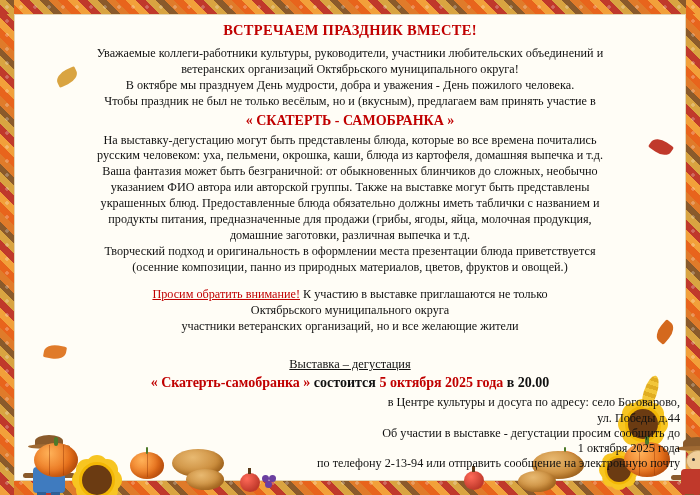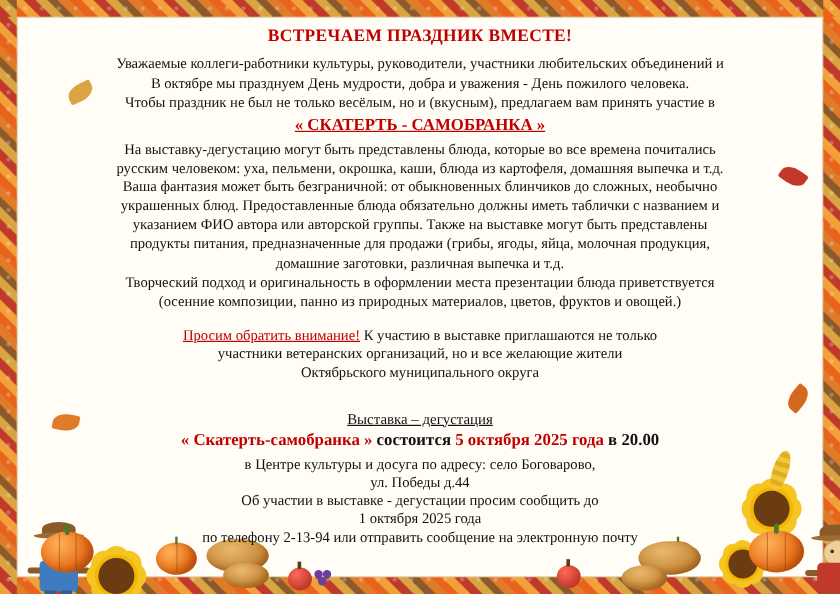--- a/index.html
+++ b/index.html
@@ -82,21 +82,20 @@
     color: #111;
     text-align: center;
   }
 
   .big-red {
     color: #c00000;
     font-weight: bold;
     font-size: 14px;
     margin: 4px 0 4px 0;
     text-align: center;
-    text-decoration: underline;
   }
 
   .note-line {
     font-size: 12.2px;
     line-height: 1.25;
     margin: 13px 0 0 0;
   }
   .underline-red {
     color: #c00000;
     text-decoration: underline;
@@ -116,20 +115,21 @@
     font-weight: bold;
     font-size: 14px;
     margin: 2px 0 4px 0;
   }
   .expo-main .blk { color: #111; }
 
   .addr {
     font-size: 12.2px;
     line-height: 1.25;
     margin: 0;
+    text-align: right;
   }
   .email {
     color: #1a35c8;
     text-decoration: underline;
     font-size: 12.2px;
   }
 
   
   .deco { position: absolute; z-index: 4; pointer-events: none; }
 
@@ -357,38 +357,39 @@
     </div>
   <div class="deco" style="right:46px; bottom:170px;">
       <div class="leaf" style="background:#d4691e; transform:rotate(-50deg);"></div>
     </div>
 
   <div class="content">
 
     <div class="title">ВСТРЕЧАЕМ ПРАЗДНИК ВМЕСТЕ!</div>
 
     <p class="para">Уважаемые коллеги-работники культуры, руководители, участники любительских объединений и</p>
+    <p class="para">ветеранских организаций Октябрьского муниципального округа!</p>
     <p class="para">В октябре мы  празднуем  День мудрости, добра и уважения - День пожилого человека.</p>
     <p class="para">Чтобы праздник не был не только весёлым, но и (вкусным), предлагаем вам принять участие в</p>
 
     <div class="big-red">« СКАТЕРТЬ - САМОБРАНКА »</div>
 
     <p class="para">На выставку-дегустацию  могут быть представлены блюда, которые  во все времена почитались</p>
     <p class="para">русским человеком: уха, пельмени, окрошка, каши, блюда из картофеля, домашняя выпечка и т.д.</p>
     <p class="para">Ваша фантазия может быть безграничной: от обыкновенных блинчиков  до сложных, необычно</p>
+    <p class="para">указанием ФИО  автора или авторской группы. Также на выставке могут быть представлены</p>
     <p class="para">украшенных блюд. Предоставленные блюда  обязательно должны иметь таблички с названием и</p>
-    <p class="para">указанием ФИО  автора или авторской группы. Также на выставке могут быть представлены</p>
     <p class="para">продукты питания,  предназначенные для продажи  (грибы, ягоды, яйца, молочная продукция,</p>
     <p class="para">домашние заготовки, различная выпечка и т.д.</p>
     <p class="para">Творческий подход  и оригинальность в оформлении места презентации блюда приветствуется</p>
     <p class="para">(осенние композиции, панно  из природных материалов, цветов, фруктов и овощей.)</p>
 
     <p class="note-line"><span class="underline-red">Просим обратить внимание!</span><span> К участию в выставке приглашаются не только</span></p>
+    <p class="para">Октябрьского муниципального округа</p>
     <p class="para">участники ветеранских организаций, но и все желающие  жители</p>
-    <p class="para">Октябрьского муниципального округа</p>
 
     <div class="section2">
       <p class="expo-title">Выставка – дегустация</p>
       <p class="expo-main"><span>« Скатерть-самобранка »</span><span class="blk"> состоится </span><span>5 октября 2025 года</span><span class="blk">  в 20.00</span></p>
 
       <p class="addr">в Центре культуры и досуга  по адресу:  село Боговарово,</p>
       <p class="addr">ул. Победы д.44</p>
       <p class="addr">Об участии в выставке  - дегустации просим сообщить до</p>
       <p class="addr">1 октября  2025 года</p>
 

